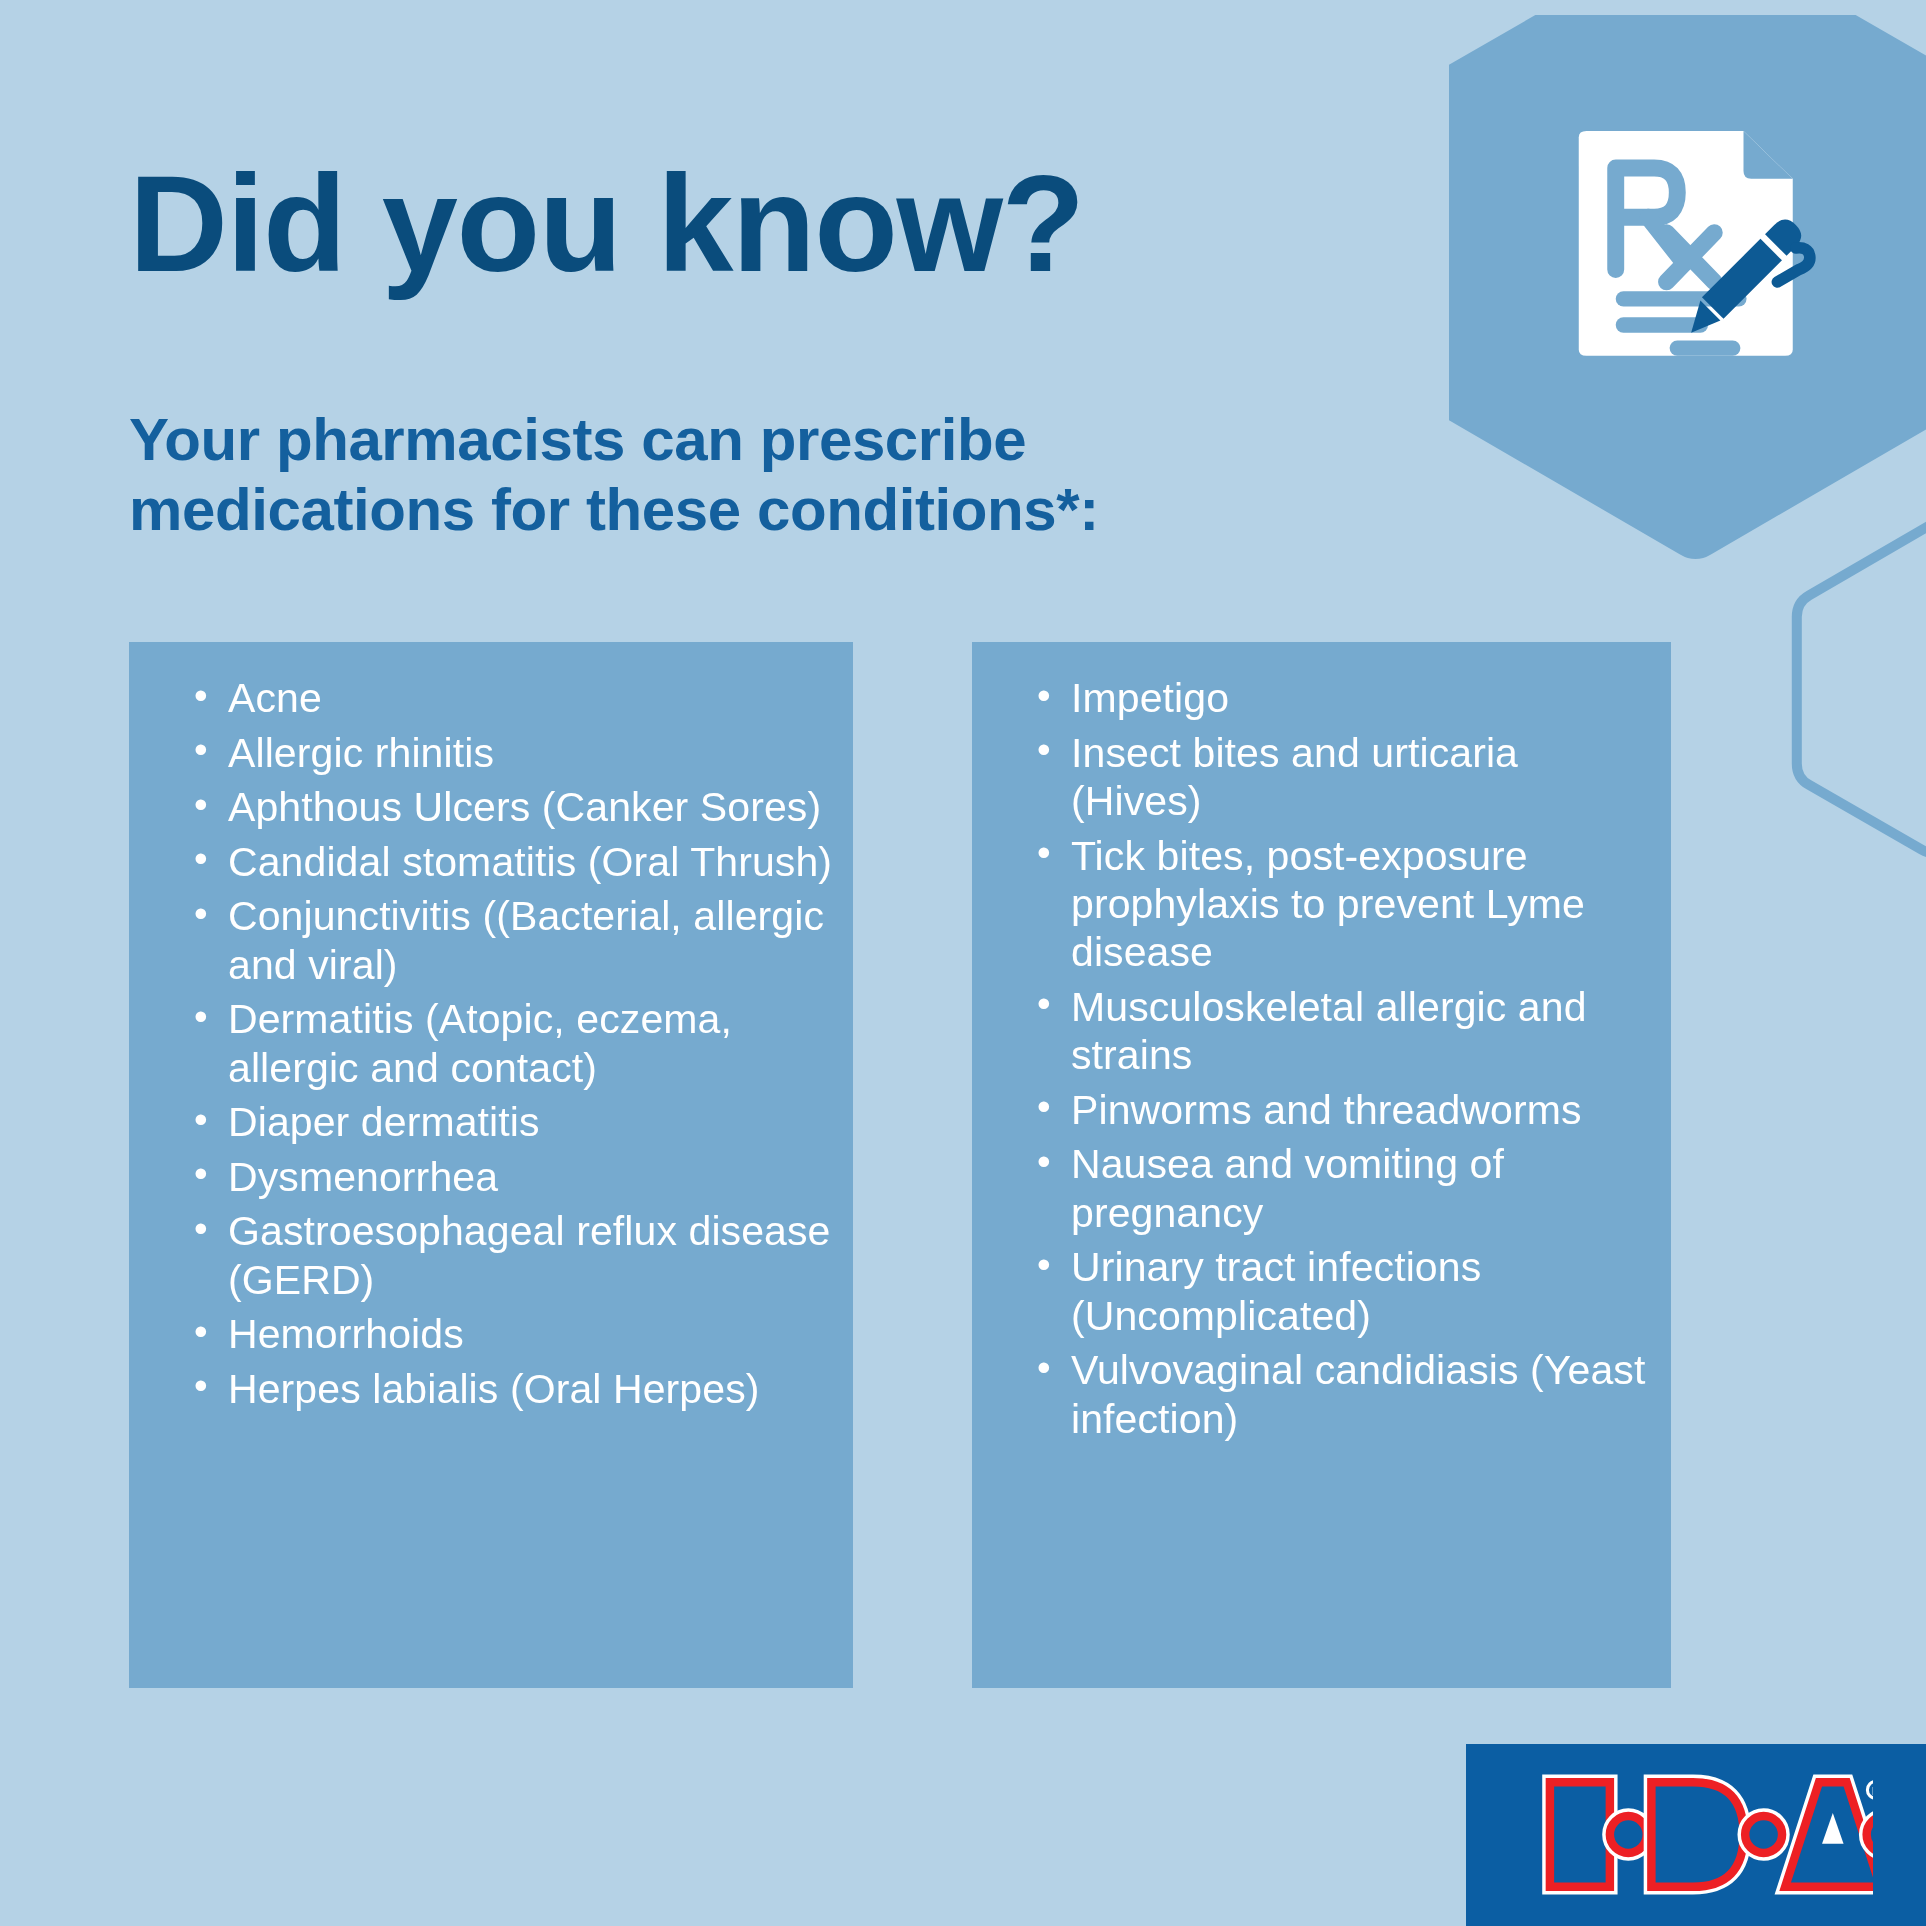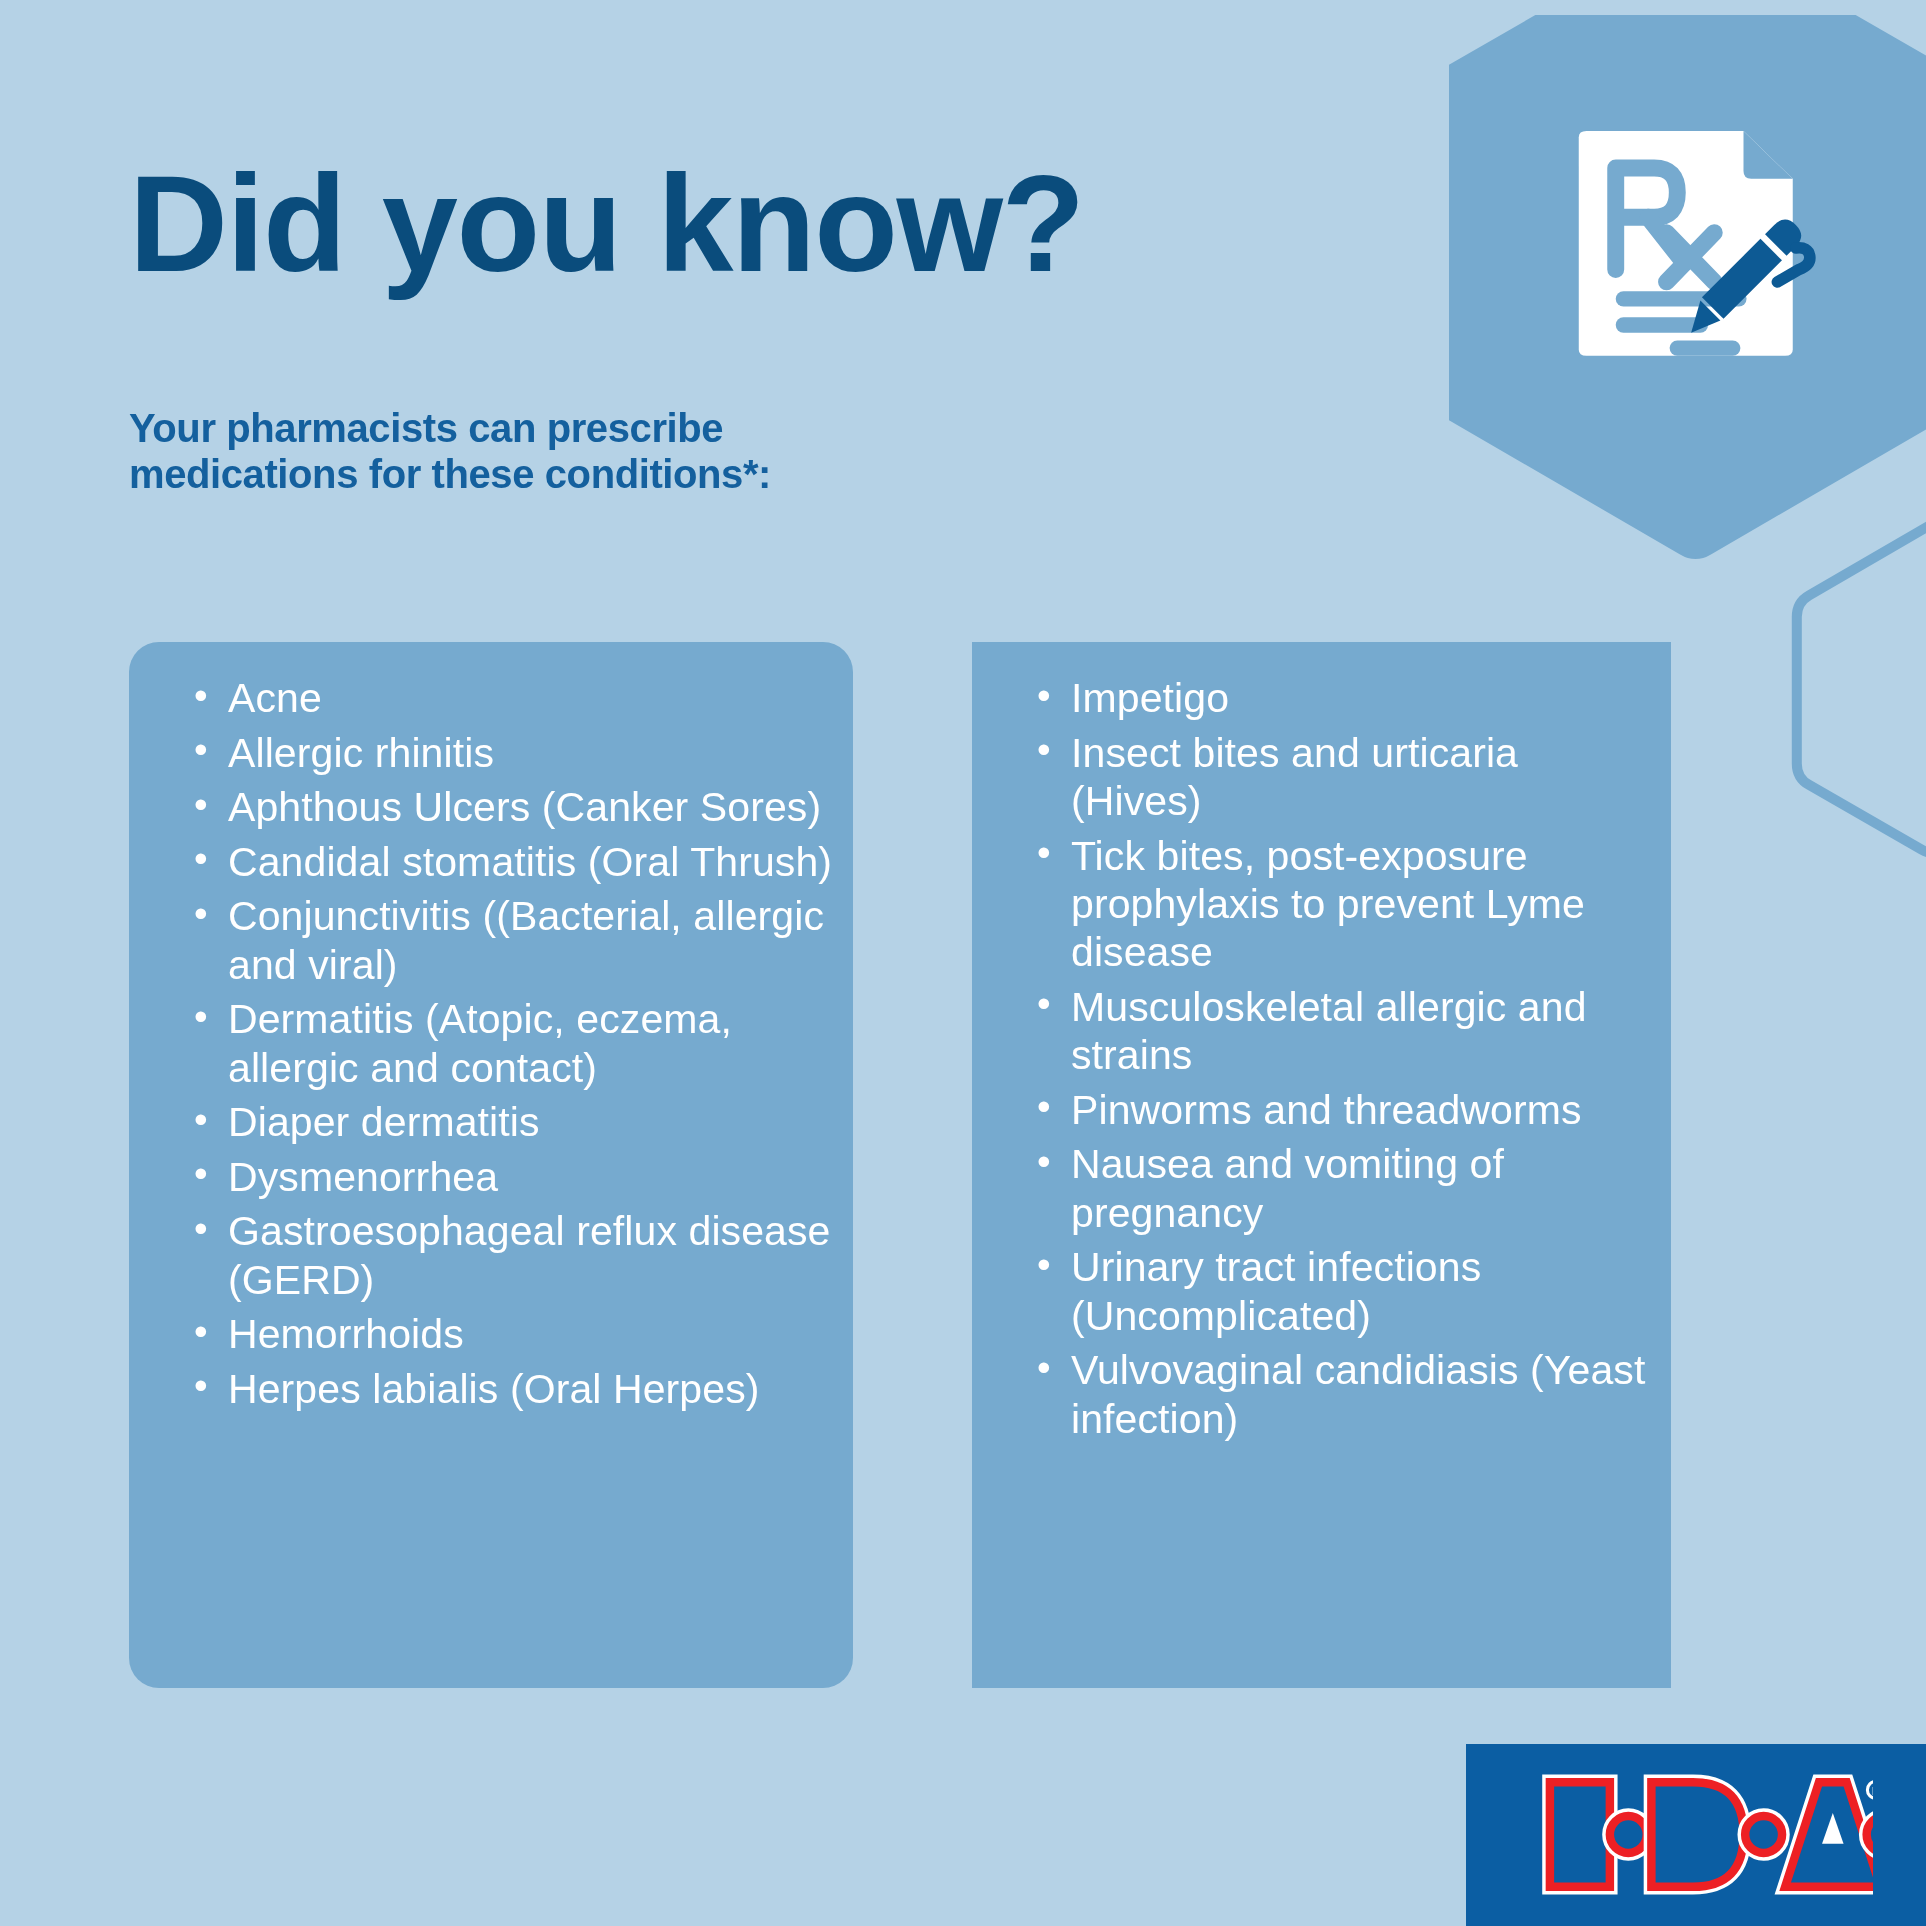--- a/index.html
+++ b/index.html
@@ -61,21 +61,21 @@
     white-space: nowrap;
     margin-top: 36px;
   }
 
   
   #subtitle {
     position: absolute;
     left: 129px;
     top: 405px;
     color: #14609e;
-    font-size: 40px;
+    font-size: 60px;
     font-weight: bold;
     line-height: 1.16;
     letter-spacing: -0.4px;
     max-width: 1156px;
   }
   #subtitle .sub-line {
     display: block;
     white-space: nowrap;
   }
 
@@ -84,21 +84,20 @@
     position: absolute;
     top: 642px;
     height: 1046px;
     background: #76aacf;
     box-sizing: border-box;
   }
   #panel-left {
     left: 129px;
     width: 724px;
     padding: 32px 20px 0 62px;
-    border-radius: 30px;
   }
   #panel-right {
     left: 972px;
     width: 699px;
     padding: 32px 23px 0 62px;
   }
   .cond-list {
     list-style: none;
     margin: 0;
     padding: 0;

